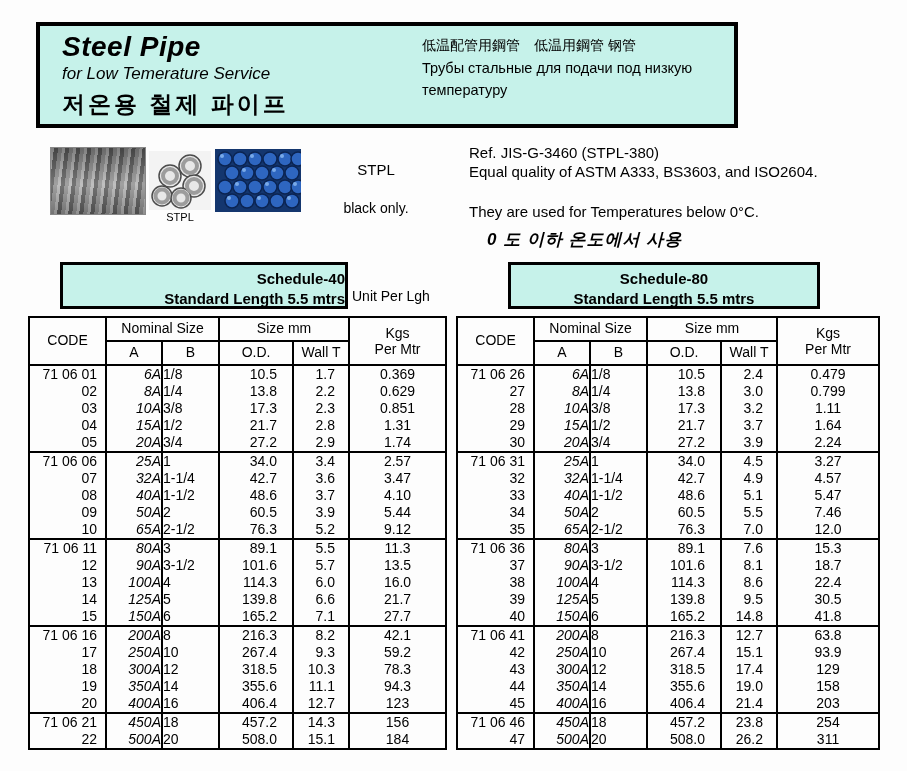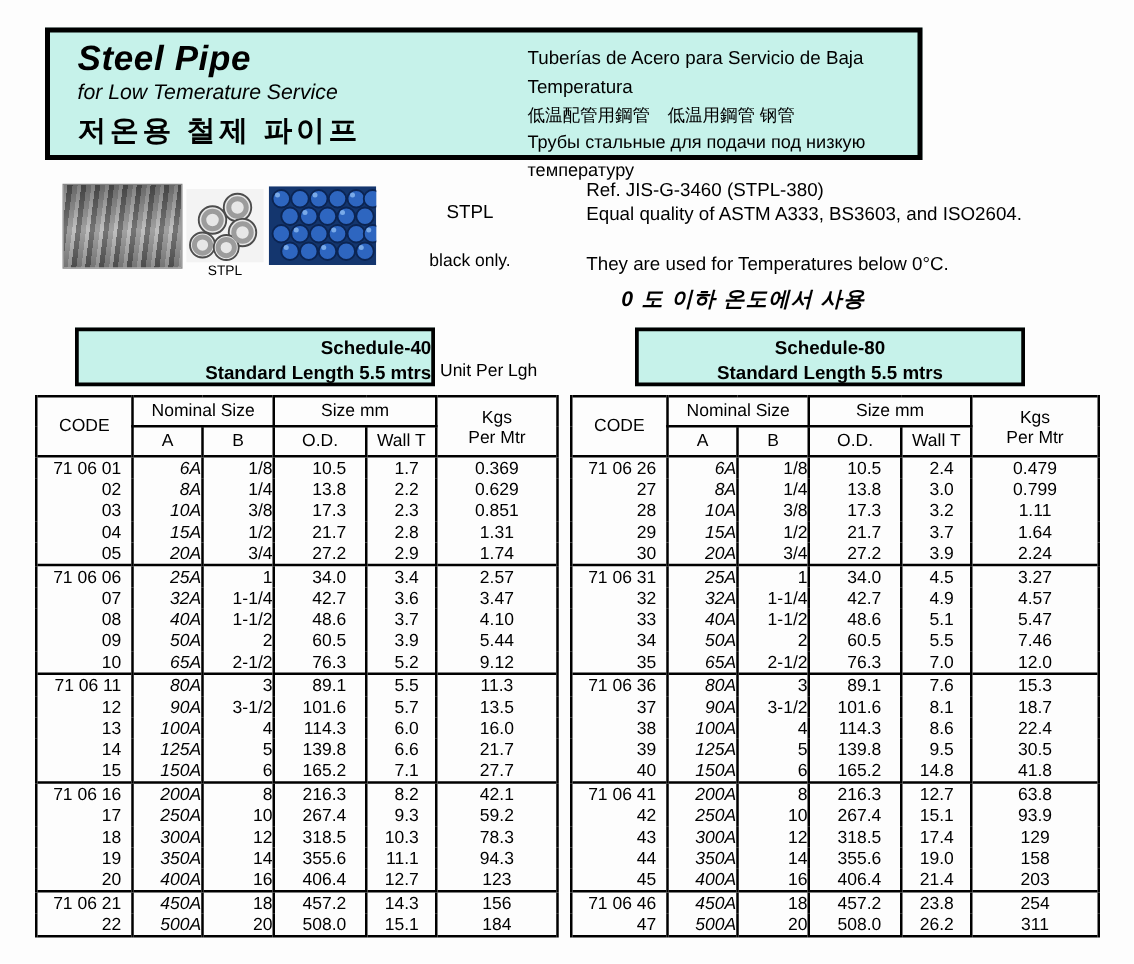--- a/index.html
+++ b/index.html
@@ -36,21 +36,21 @@
   .photo svg { display:block; width:100%; height:100%; }
 
   .stpl-note { position:absolute; left:330px; top:161px; width:92px; text-align:center; }
   .stpl-grade { font-size:15px; }
   .stpl-black { font-size:14px; margin-top:22px; }
 
   
   .ref-block { position:absolute; left:469px; top:144px; font-size:15px; }
   .ref-l2 { margin-top:2px; }
   .ref-l3 { margin-top:23px; }
-  .ref-ko { margin-top:8px; margin-left:28px; font-size:17px; font-weight:bold; font-style:italic; letter-spacing:1px; }
+  .ref-ko { margin-top:8px; margin-left:18px; font-size:17px; font-weight:bold; font-style:italic; letter-spacing:1px; }
 
   
   .sched {
     position:absolute; box-sizing:border-box; border:3px solid #000; background:#c6f2ea;
     text-align:center; padding-top:4px; height:47px;
   }
   .sched-left  { left:60px;  top:262px; width:288px;text-align:right; }
   .sched-right { left:508px; top:262px; width:312px; }
   .sched-title, .sched-sub { font-weight:bold; font-size:15px; line-height:1.3; }
 
@@ -67,40 +67,39 @@
     border-left:2px solid #000; border-right:2px solid #000;
     padding:0; overflow:hidden; white-space:nowrap;
   }
   .data-table thead th { font-weight:normal; height:22px; text-align:center; line-height:1.1; }
   .data-table thead tr.top th.span-col { border-bottom:2px solid #000; }
   .kgs-l1, .kgs-l2 { display:block; line-height:1.15; }
   .data-table tbody td { height:17px; line-height:17px; }
   .data-table tbody tr.group-start td { border-top:2px solid #000; }
   .data-table tbody td:nth-child(1) { text-align:right; padding-right:8px; }
   .data-table tbody td:nth-child(2) { text-align:right;font-style:italic; }
-  .data-table tbody td:nth-child(3) { text-align:right; }
+  .data-table tbody td:nth-child(3) { text-align:left; }
   .data-table tbody td:nth-child(4) { text-align:right; padding-right:15px;margin-left:39px; }
   .data-table tbody td:nth-child(5) { text-align:right; padding-right:13px; }
   .data-table tbody td:nth-child(6) { text-align:center; }
   col.c-code { width:77px; } col.c-a { width:56px; } col.c-b { width:57px; }
   col.c-od { width:74px; } col.c-wall { width:56px; } col.c-kgs { width:auto; }
 </style>
 </head>
 <body>
 
 <div class="page">
 
   <div class="header-panel">
     <div class="hdr-left">
       <div class="hdr-title">Steel Pipe</div>
       <div class="hdr-sub">for Low Temerature Service</div>
       <div class="hdr-ko">저온용 철제 파이프</div>
     </div>
     <div class="hdr-right">
-      <div class="hdr-es">Tuberías de Acero para Servicio de Baja Temperatura</div>
       <div class="hdr-cjk">低温配管用鋼管　低温用鋼管 钢管</div>
       <div class="hdr-ru">Трубы стальные для подачи под низкую температуру</div>
     </div>
   </div>
 
   <div class="photo photo1"></div>
 
   <div class="photo photo2">
     <svg viewBox="0 0 62 59" preserveAspectRatio="none">
       <rect width="62" height="59" fill="#f3f3f3"></rect>

